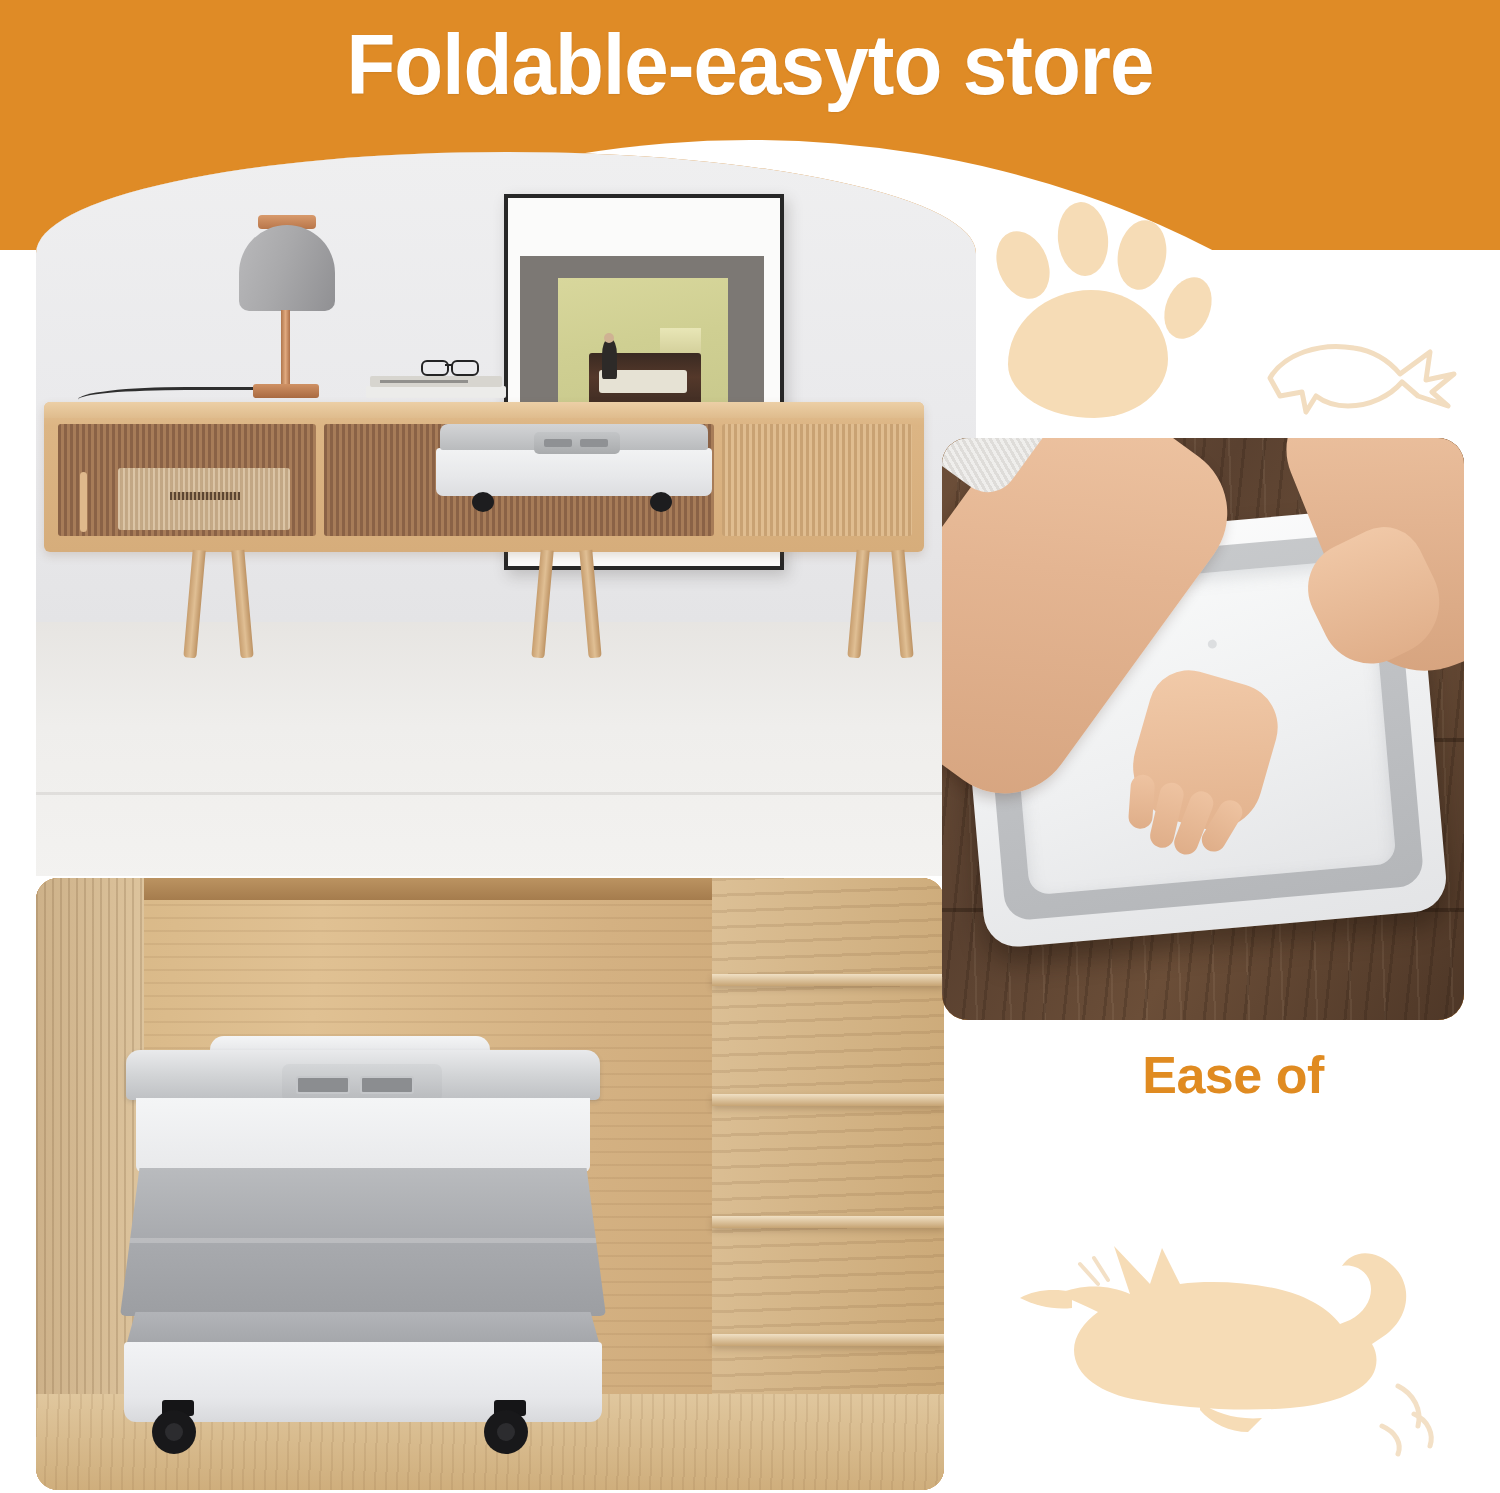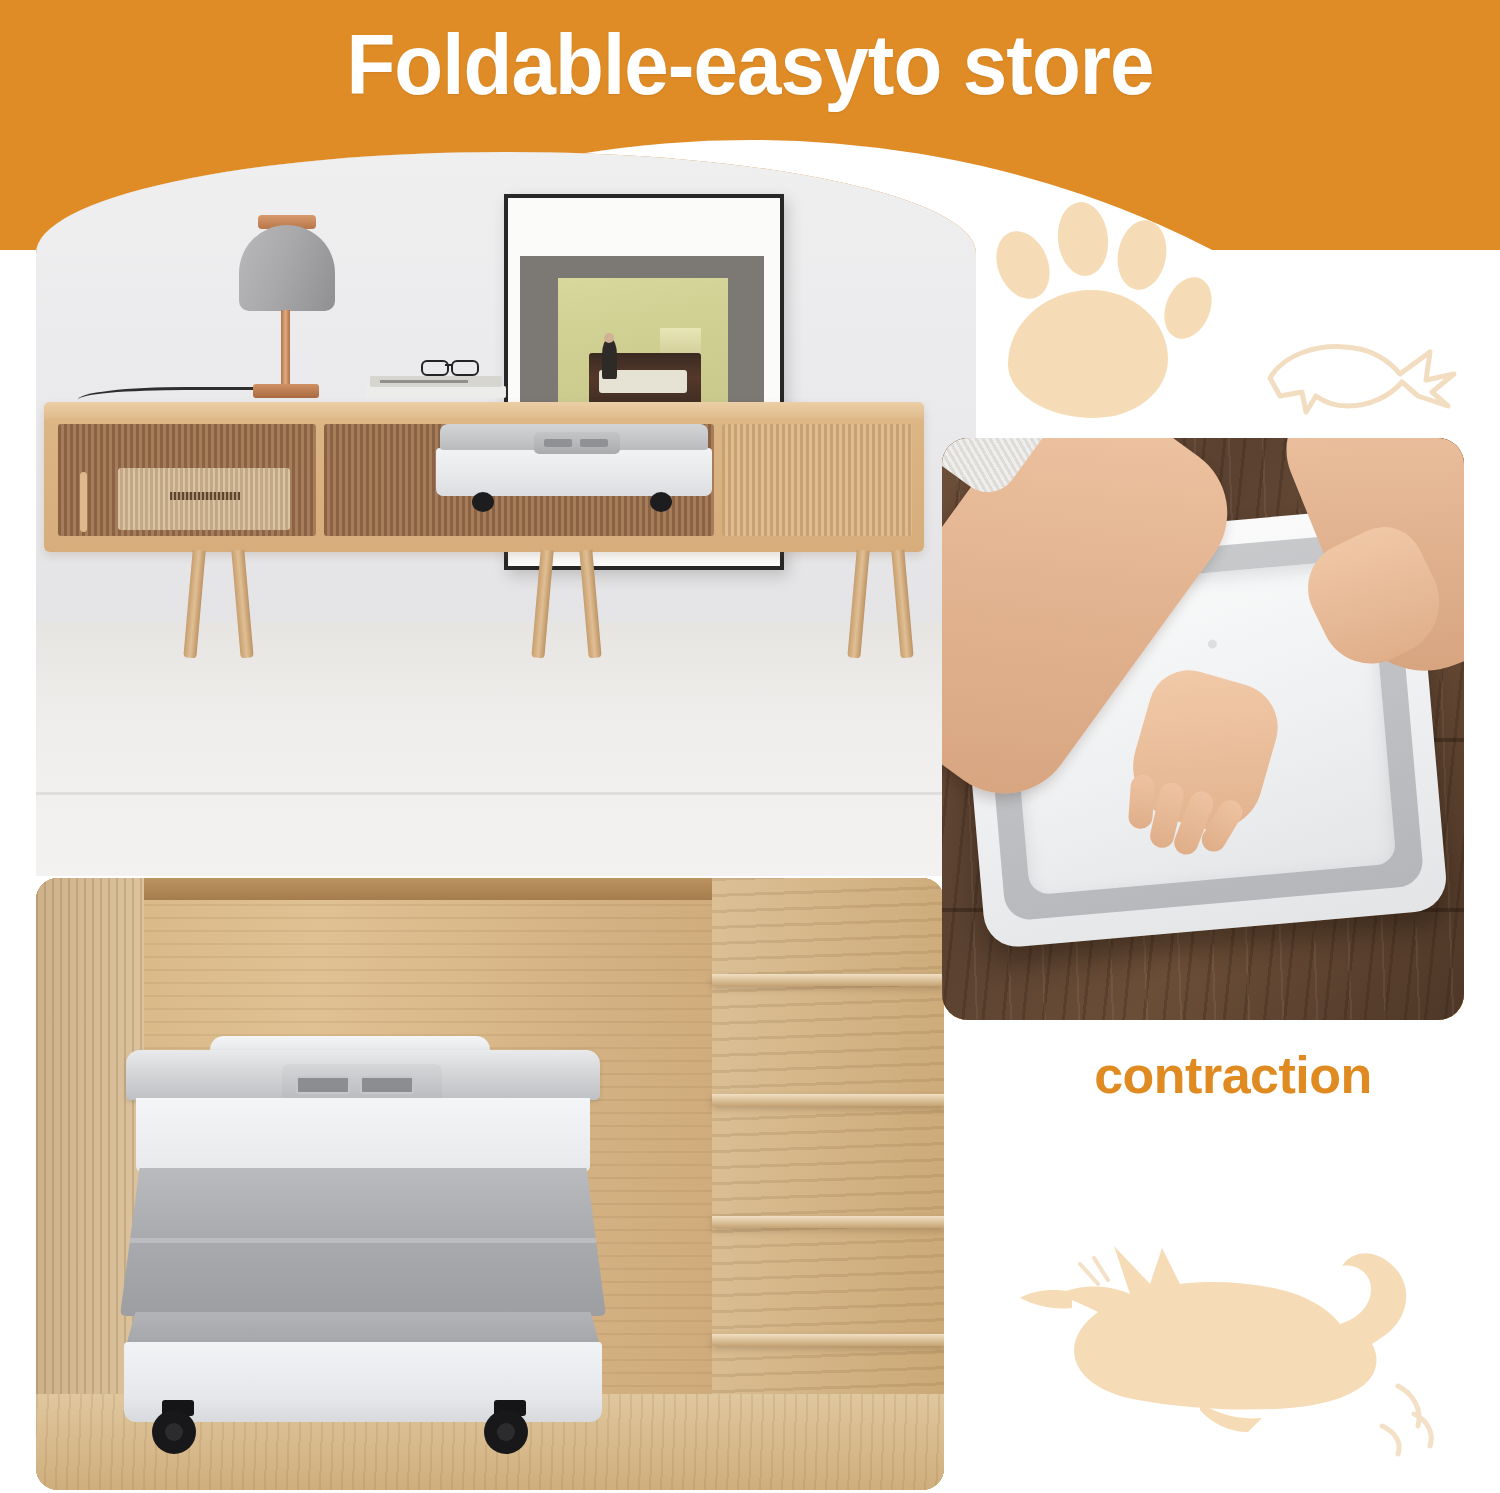--- a/index.html
+++ b/index.html
@@ -571,21 +571,21 @@
       <div class="finger f1"></div>
       <div class="finger f2"></div>
       <div class="finger f3"></div>
       <div class="finger f4"></div>
     </div>
     <div class="arm-right"></div>
     <div class="hand-right"></div>
   </div>
 
   <div class="ease-text">
-    <div>contraction</div>
+    <div>Ease of</div>
   </div>
 
   <div class="cat">
     <svg viewBox="0 0 470 280" width="470" height="280" aria-hidden="true">
       <path d="M120 106 C98 96 70 96 48 106 C62 112 76 118 88 124 C74 134 64 148 64 162
                C64 188 92 206 128 212 C170 220 230 224 280 220 C318 217 350 206 362 188
                C368 178 368 166 362 156 L368 152 C386 142 398 124 396 104
                C394 84 378 70 362 66 C350 63 338 68 332 78 C344 76 356 82 360 94
                C364 108 356 124 340 132 L330 136 C318 120 296 108 272 102
                C240 94 200 92 170 96 L152 60 L140 96 L104 58 Z" fill="#f6dcb6"></path>

